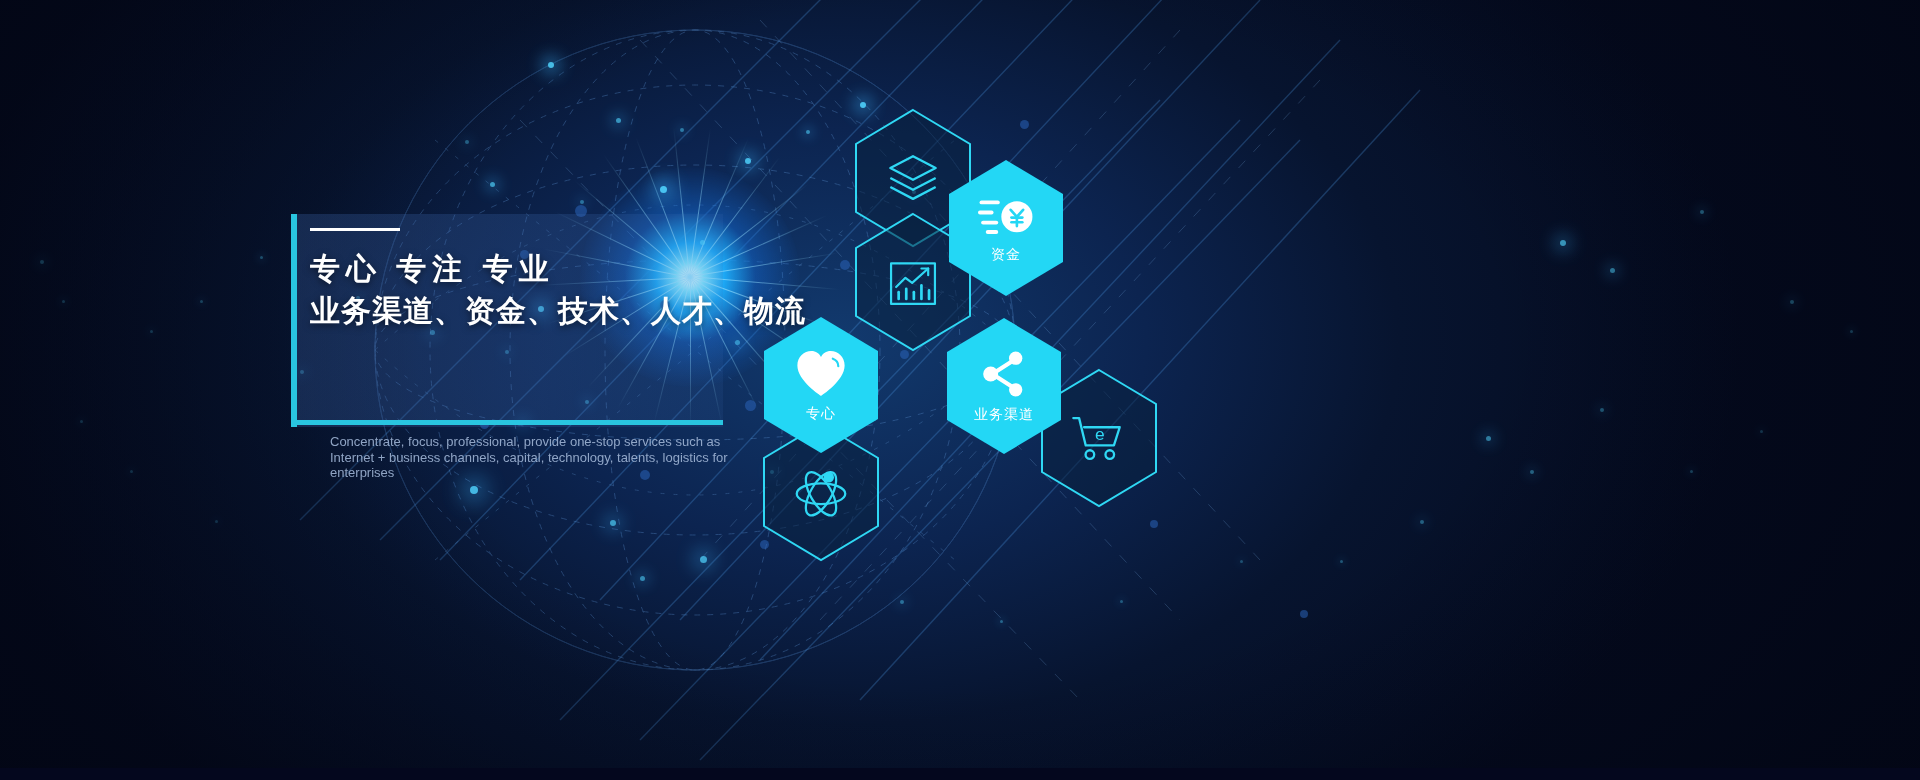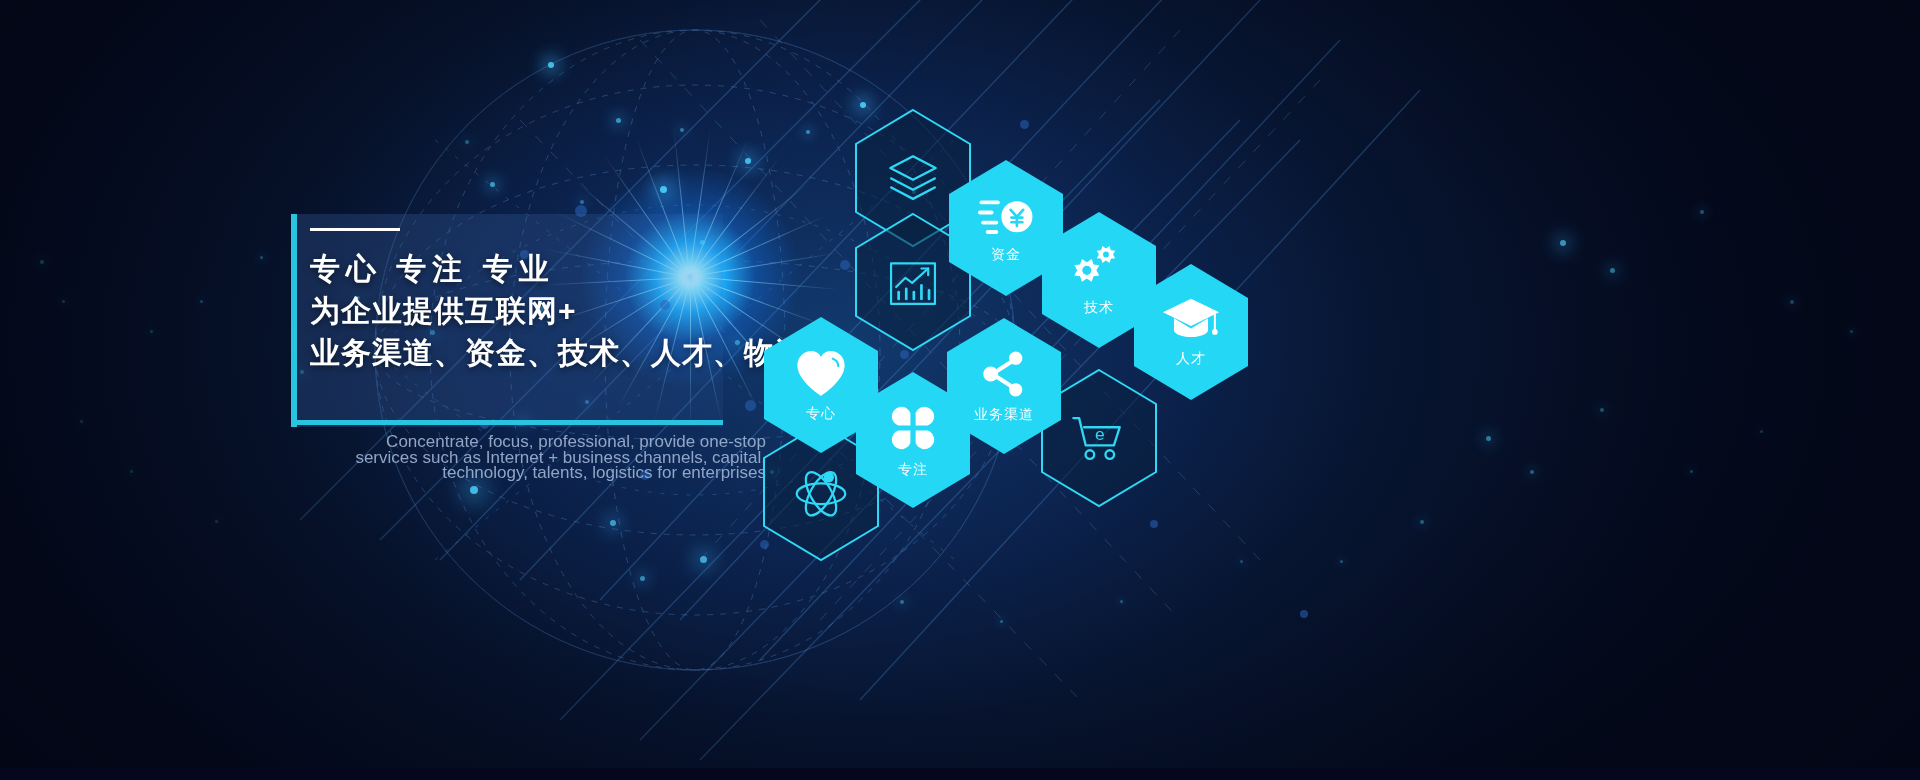--- a/index.html
+++ b/index.html
@@ -63,22 +63,22 @@
     position:absolute; left:310px; top:228px; width:460px;
   }
   .top-rule { width:90px; height:3px; background:#ffffff; margin-bottom:17px; }
   .hl {
     color:#ffffff; font-size:30px; line-height:42px; font-weight:700;
     letter-spacing:1px; white-space:nowrap;
     text-shadow:0 2px 7px rgba(0,0,0,.55);
   }
   .hl.l1 { letter-spacing:6px; }
   #subtitle {
-    position:absolute; left:346px; top:434px; width:420px;
-    text-align:right; color:#9fb4d4; font-size:17px; line-height:15.5px;
+    position:absolute; left:330px; top:434px; width:420px;
+    text-align:left; color:#9fb4d4; font-size:13px; line-height:15.5px;
     opacity:.9;
   }
 
   
   #hexes { position:absolute; left:740px; top:100px; width:560px; height:420px; }
   .hex {
     position:absolute; width:0; height:0;
   }
   .hex .shape { position:absolute; left:0; top:0; }
   .hex .inner {
@@ -245,21 +245,20 @@
     </div>
 
   <div class="vignette"></div>
 
   <div id="panel"></div>
   <div id="rule-under"></div>
 
   <div id="headline-block">
     <div class="top-rule"></div>
     <div class="hl l1">专心  专注  专业</div>
-    <div class="hl">为企业提供互联网+</div>
     <div class="hl">业务渠道、资金、技术、人才、物流</div>
   </div>
 
   <div id="subtitle">Concentrate, focus, professional, provide one-stop services such as Internet + business channels, capital, technology, talents, logistics for enterprises</div>
 
   <div id="hexes">
       <div class="hex outline" style="left:112px;top:8px;width:122px;height:140px;z-index:10">
                <svg class="shape" width="122" height="140" viewBox="0 0 122 140">
            <polygon points="61,2 118,36 118,104 61,138 4,104 4,36" fill="rgba(10,32,62,.55)" stroke="#2fd8f4" stroke-width="2"></polygon>
         </svg>
@@ -315,36 +314,20 @@
                 <line x1="24" y1="52" x2="24" y2="40"></line>
         <line x1="33" y1="52" x2="33" y2="44"></line>
                 <line x1="42" y1="52" x2="42" y2="36"></line>
                 <line x1="51" y1="52" x2="51" y2="42"></line>
               </g>
             </svg>
           </span>
 
                </div>
              </div>
-      <div class="hex filled" style="left:298px;top:110px;width:122px;height:140px;z-index:20">
-               <svg class="shape" width="122" height="140" viewBox="0 0 122 140">
-           <polygon points="61,2 118,36 118,104 61,138 4,104 4,36" fill="#23d7f5"></polygon>
-        </svg>
-               <div class="inner">
-                 <span>
-            <svg class="ico" width="52" height="48" viewBox="0 0 64 58" fill="#ffffff">
-        <path d="M45 2l1.6 5.1 5.3.6-2.6 4.7 2.6 4.7-5.3.6L45 22.8l-4.4-3-4.4 3-1.6-5.1-5.3-.6 2.6-4.7-2.6-4.7 5.3-.6L36.2 2l4.4 3z"></path>
-        <circle cx="40.6" cy="12.4" r="3.6" fill="#23d7f5"></circle>
-        <path d="M23 18l2.3 6.8 7.1.9-3.6 6.2 3.6 6.2-7.1.9L23 45.8l-6-4-6 4-2.3-6.8-7.1-.9 3.6-6.2L1.6 25.7l7.1-.9L11 18l6 4z"></path>
-        <circle cx="17" cy="31.9" r="5.6" fill="#23d7f5"></circle>
-            </svg>
-          </span>
-                 <span class="lbl">技术</span>
-               </div>
-             </div>
       <div class="hex filled" style="left:20px;top:215px;width:122px;height:140px;z-index:20">
                <svg class="shape" width="122" height="140" viewBox="0 0 122 140">
            <polygon points="61,2 118,36 118,104 61,138 4,104 4,36" fill="#23d7f5"></polygon>
         </svg>
                <div class="inner">
                  <span>
             <svg class="ico" width="54" height="50" viewBox="0 0 64 58">
         <path fill="#ffffff" d="M32 56S4 38 4 20C4 10 12 3 20.5 3 26 3 30 6 32 10c2-4 6-7 11.5-7C52 3 60 10 60 20c0 18-28 36-28 36z"></path>
         <path fill="none" stroke="#23d7f5" stroke-width="2.6" stroke-linecap="round" d="M46 12c4 1.5 6.5 5 6.5 9"></path>
             </svg>
@@ -364,54 +347,20 @@
                 <line x1="16" y1="30" x2="44" y2="48"></line>
               </g>
         <g fill="#ffffff">
                 <circle cx="44" cy="11" r="8"></circle>
                 <circle cx="14" cy="30" r="9"></circle>
                 <circle cx="44" cy="49" r="8"></circle>
               </g>
             </svg>
           </span>
                  <span class="lbl">业务渠道</span>
-               </div>
-             </div>
-      <div class="hex filled" style="left:390px;top:162px;width:122px;height:140px;z-index:20">
-               <svg class="shape" width="122" height="140" viewBox="0 0 122 140">
-           <polygon points="61,2 118,36 118,104 61,138 4,104 4,36" fill="#23d7f5"></polygon>
-        </svg>
-               <div class="inner">
-                 <span>
-            <svg class="ico" width="58" height="46" viewBox="0 0 68 54" fill="#ffffff">
-        <polygon points="34,2 67,18 34,34 1,18"></polygon>
-        <path d="M14 25v14c0 4 9 8 20 8s20-4 20-8V25L34 37z"></path>
-        <g stroke="#ffffff" stroke-width="2.4" fill="none" stroke-linecap="round">
-                <path d="M62 21v17"></path>
-              </g>
-        <circle cx="62" cy="41" r="3.4"></circle>
-            </svg>
-          </span>
-                 <span class="lbl">人才</span>
-               </div>
-             </div>
-      <div class="hex filled" style="left:112px;top:270px;width:122px;height:140px;z-index:20">
-               <svg class="shape" width="122" height="140" viewBox="0 0 122 140">
-           <polygon points="61,2 118,36 118,104 61,138 4,104 4,36" fill="#23d7f5"></polygon>
-        </svg>
-               <div class="inner">
-                 <span>
-            <svg class="ico" width="52" height="52" viewBox="0 0 60 60" fill="#ffffff">
-        <path d="M27 27H13a11 11 0 1 1 14-14z"></path>
-              <path d="M33 27V13a11 11 0 1 1 14 14z"></path>
-        <path d="M33 33h14a11 11 0 1 1-14 14z"></path>
-              <path d="M27 33v14a11 11 0 1 1-14-14z"></path>
-            </svg>
-          </span>
-                 <span class="lbl">专注</span>
                </div>
              </div>
       <div class="hex outline" style="left:298px;top:268px;width:122px;height:140px;z-index:10">
                <svg class="shape" width="122" height="140" viewBox="0 0 122 140">
            <polygon points="61,2 118,36 118,104 61,138 4,104 4,36" fill="rgba(10,32,62,.55)" stroke="#2fd8f4" stroke-width="2"></polygon>
         </svg>
                <div class="inner">
                  <span>
             <svg class="ico" width="58" height="50" viewBox="0 0 70 60" fill="none" stroke="#2fd8f4" stroke-width="2.8" stroke-linecap="round" stroke-linejoin="round">
         <path d="M4 6h7l8 33h34l7-22H17"></path>

